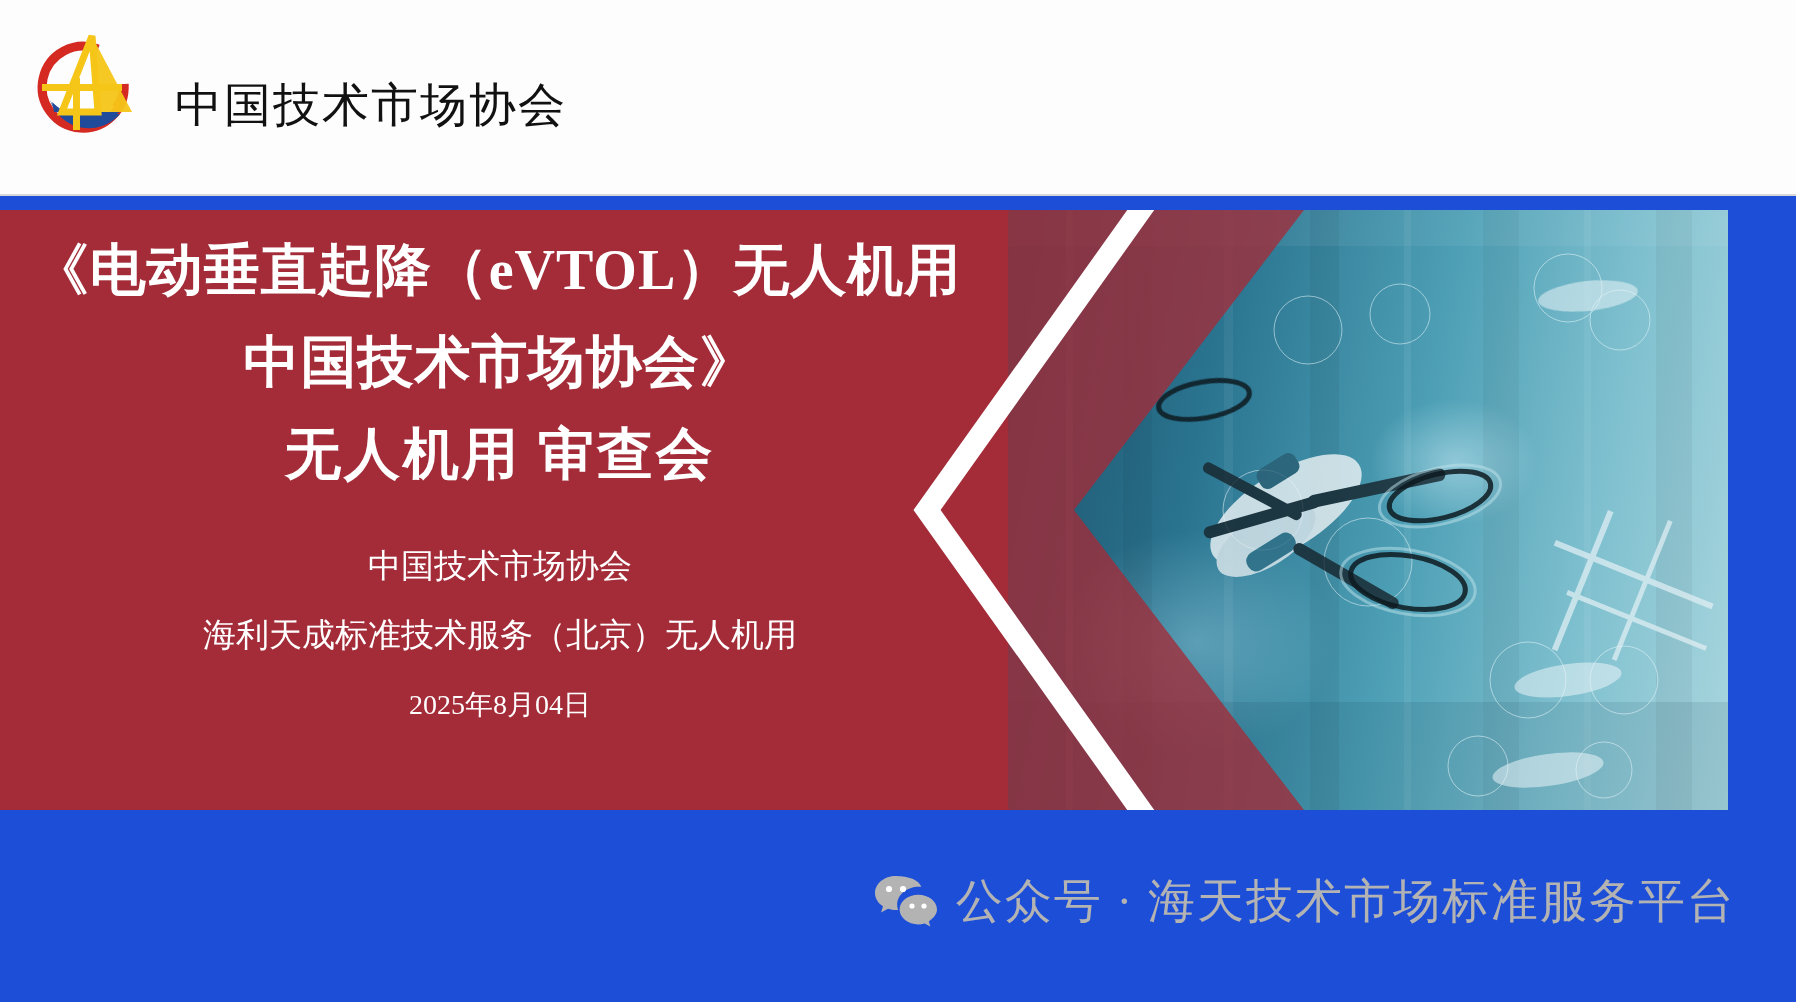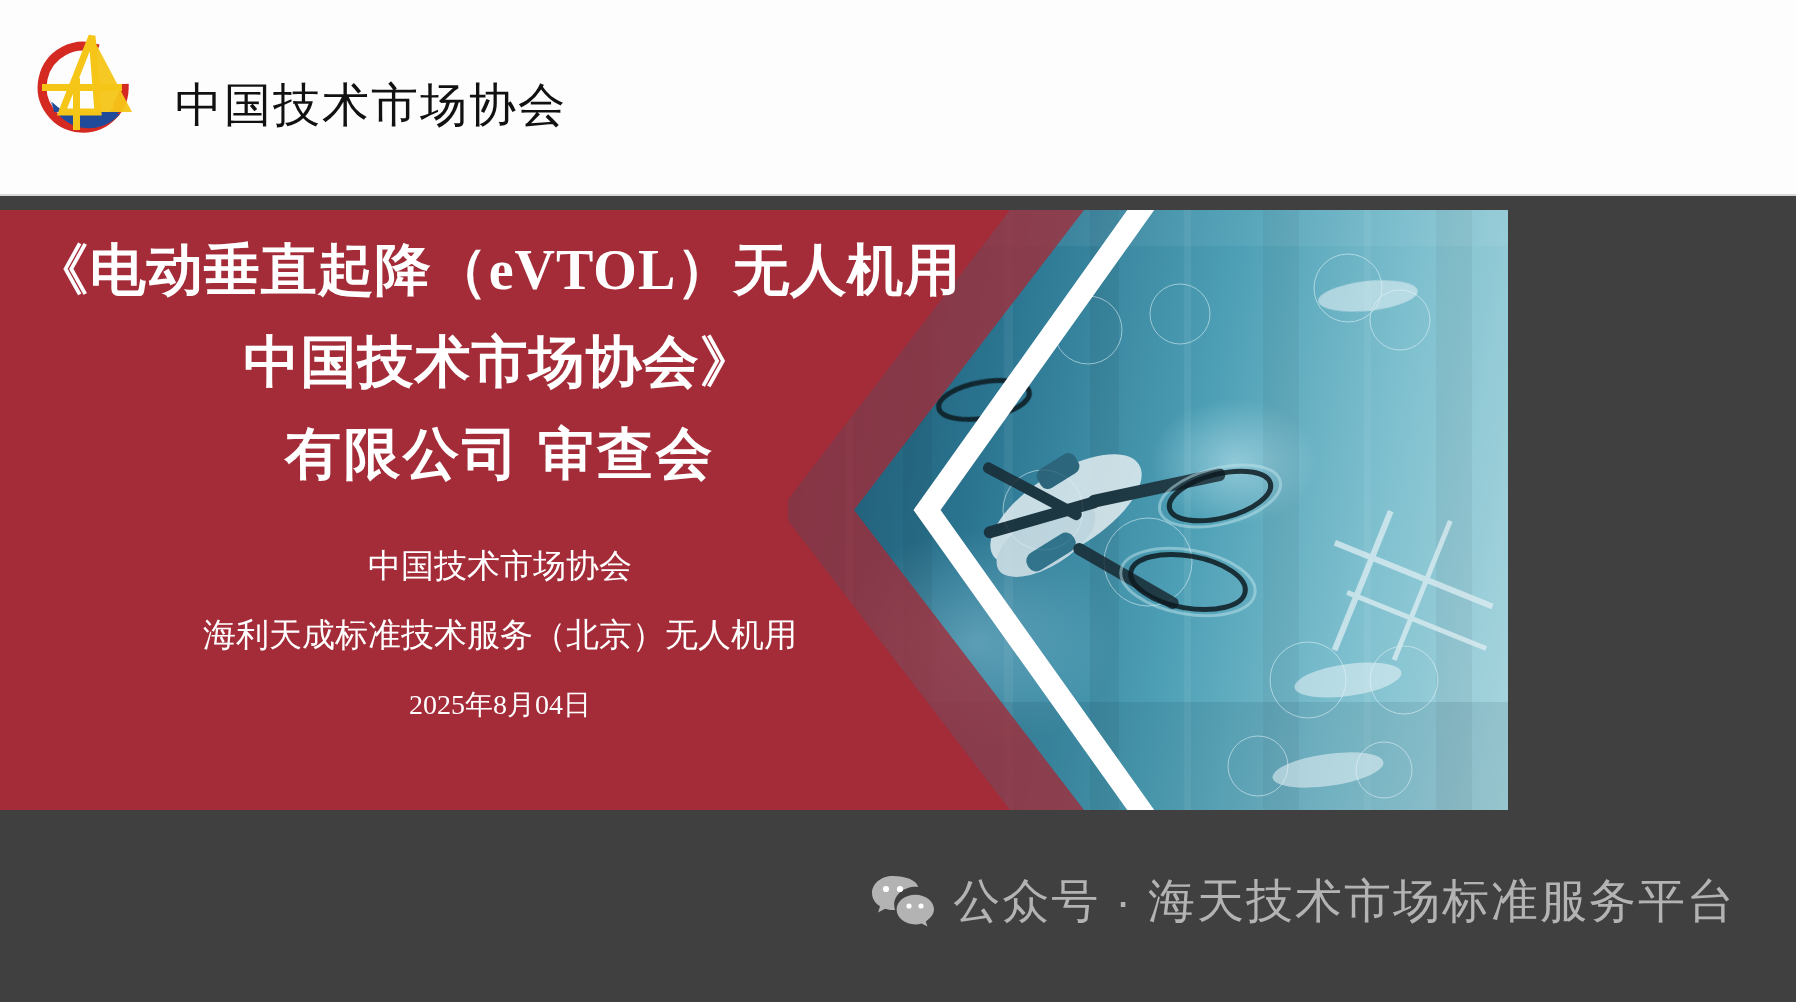--- a/index.html
+++ b/index.html
@@ -13,21 +13,21 @@
     height: 1002px;
     font-family: "Liberation Serif", "DejaVu Serif", serif;
     overflow: hidden;
     position: relative;
   }
   #slide {
     position: absolute;
     left: 0; top: 0;
     width: 1796px;
     height: 1002px;
-    background: #404040;
+    background: #1d4ed8;
     overflow: hidden;
   }
 
   
   .header {
     position: absolute;
     left: 0; top: 0;
     width: 1796px;
     height: 196px;
     background: #fdfdfd;
@@ -50,21 +50,21 @@
     color: #111111;
     font-family: "Liberation Serif", "DejaVu Serif", serif;
     white-space: nowrap;
   }
 
   
   .band {
     position: absolute;
     left: 0;
     top: 210px;
-    width: 1508px;
+    width: 1728px;
     height: 600px;
     overflow: hidden;
   }
   .band-bg {
     position: absolute;
     left: 0; top: 0;
     width: 1796px;
     height: 600px;
     background: #a32c38;
   }
@@ -205,21 +205,21 @@
     display: flex;
     align-items: center;
     gap: 18px;
     color: #b3b3b3;
   }
   .wm-text {
     font-size: 47px;
     color: #b3b3b3;
     letter-spacing: 2px;
     white-space: nowrap;
-    font-family: Liberation Sans, sans-serif;
+    font-family: Liberation Serif, serif;
   }
   .wechat-icon { width: 64px; height: 56px; display: block; }
 </style>
 </head>
 <body>
 
 <div id="slide">
 
   <div class="header">
 
@@ -303,21 +303,21 @@
 
     <div class="band-left"></div>
 
     <svg class="chevron" viewBox="0 0 300 600">
       <polyline class="chev-stroke" points="300,-20 72,300 300,620"></polyline>
     </svg>
 
     <div class="title-block">
       <div class="t-line l1">《电动垂直起降（eVTOL）无人机用</div>
       <div class="t-line l2">中国技术市场协会》</div>
-      <div class="t-line l3">有限公司  审查会</div>
+      <div class="t-line l3">无人机用  审查会</div>
     </div>
 
     <div class="sub-block">
       <div class="s-line">中国技术市场协会</div>
       <div class="s-line">海利天成标准技术服务（北京）无人机用</div>
       <div class="s-line date">2025年8月04日</div>
     </div>
   </div>
 
   <div class="footer">

